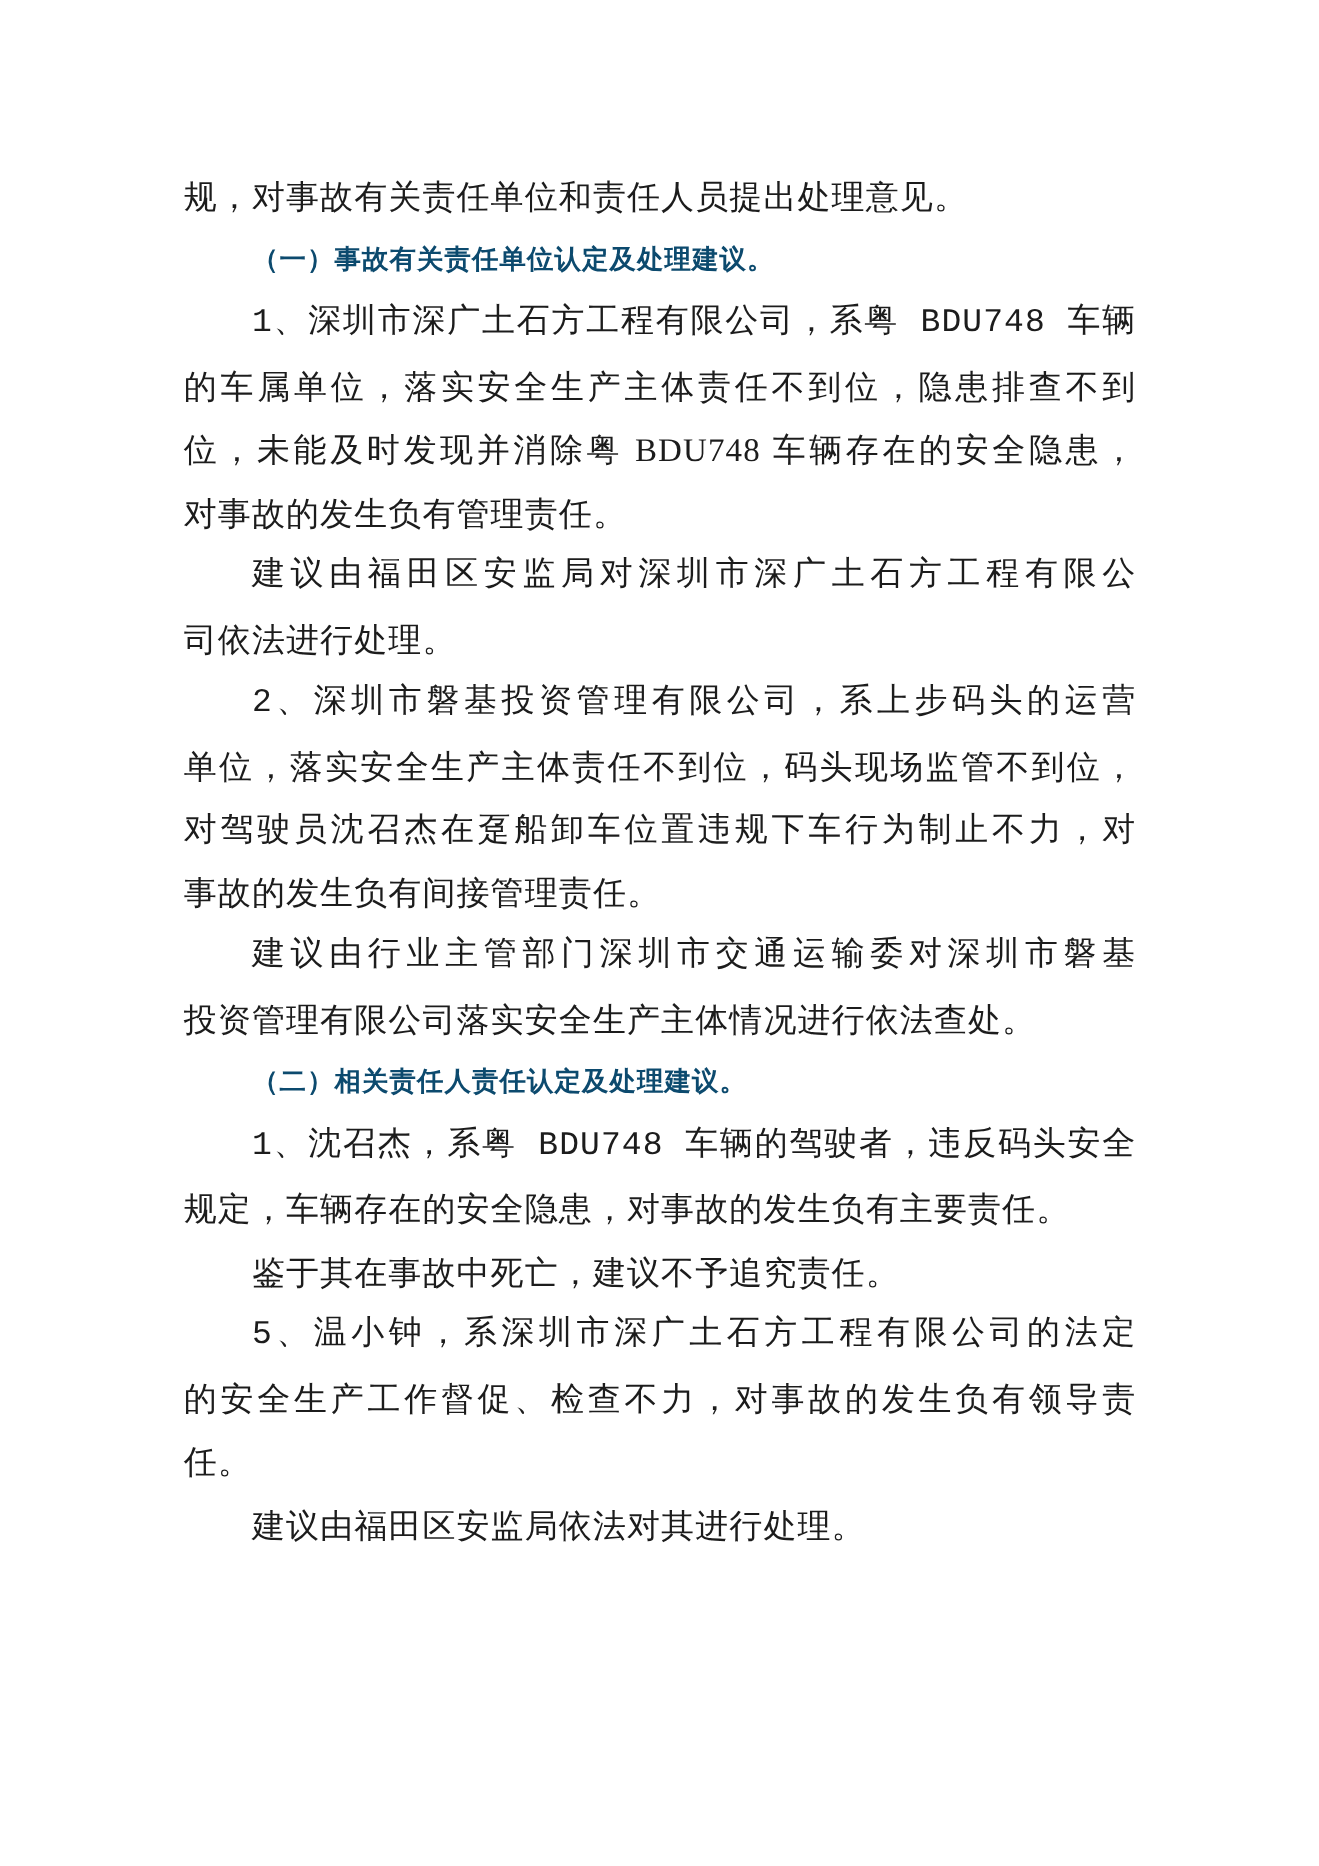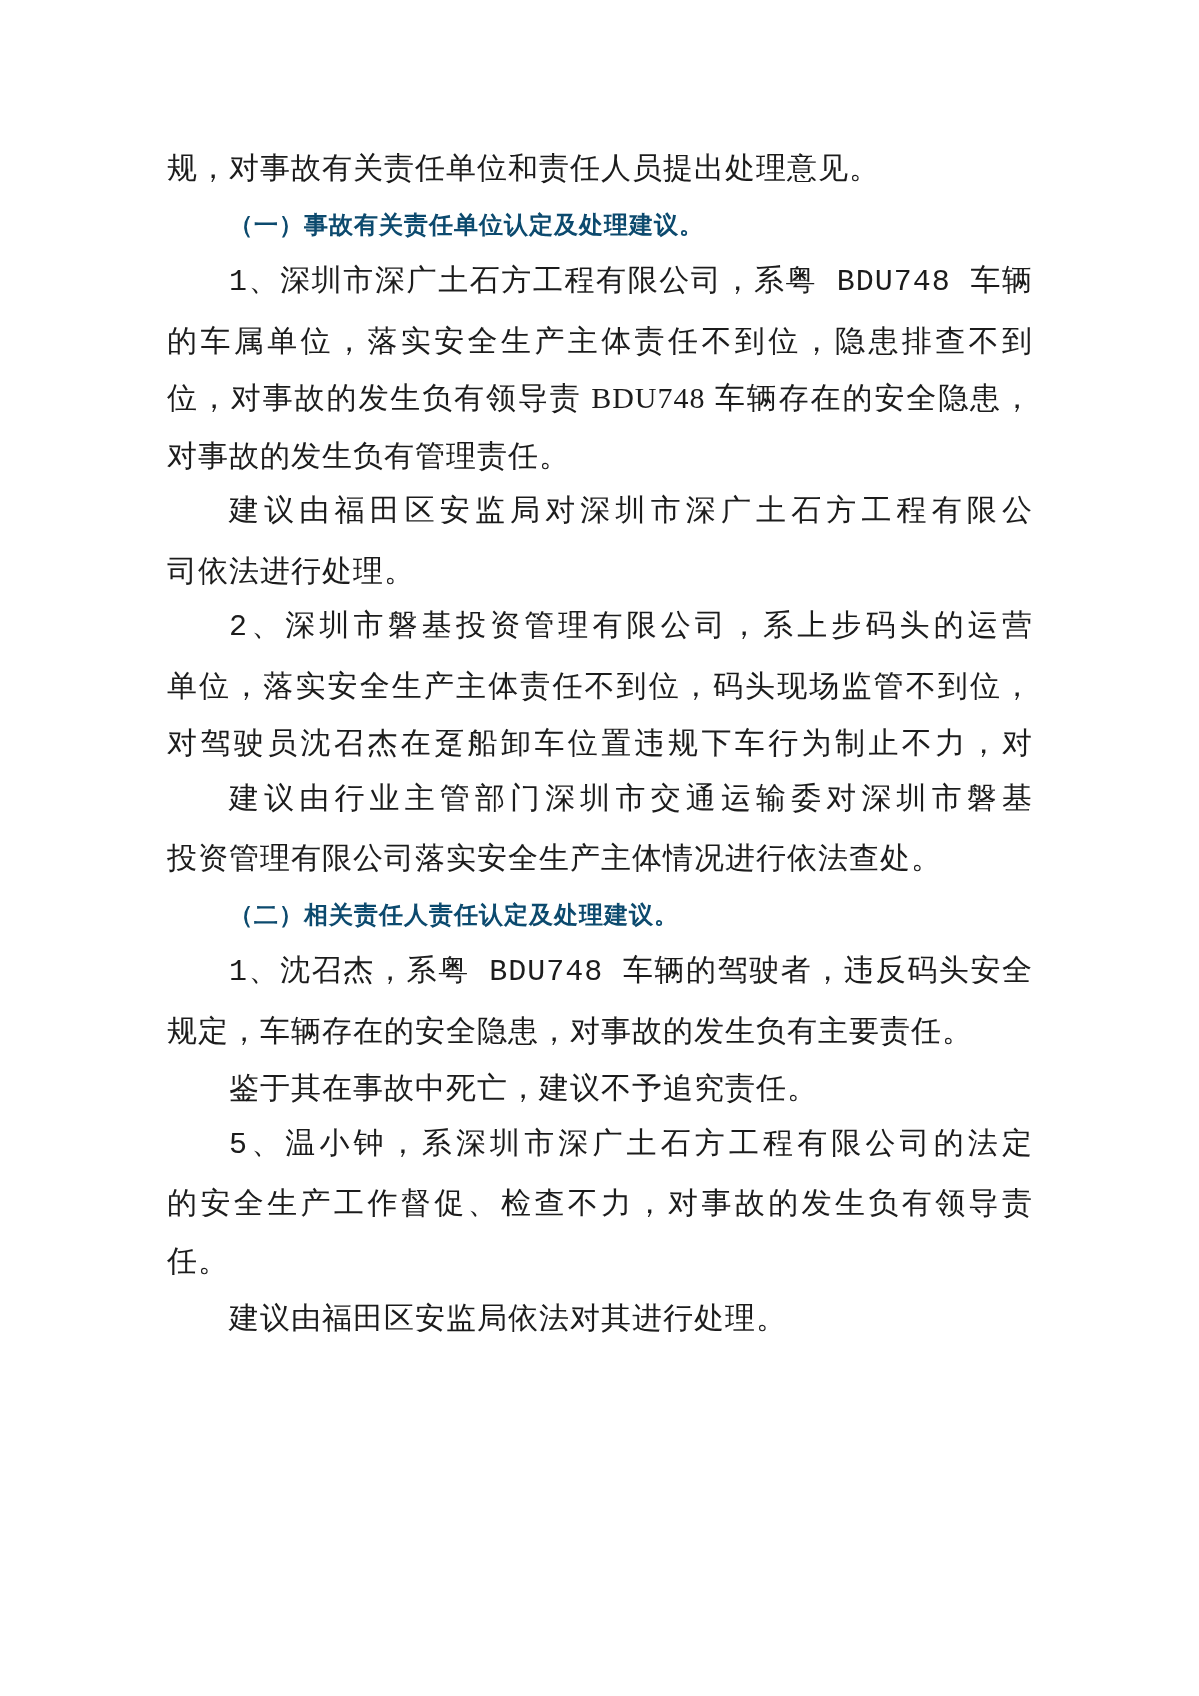--- a/index.html
+++ b/index.html
@@ -4,21 +4,21 @@
 <style>
   html, body {
     margin: 0;
     padding: 0;
     background: #ffffff;
   }
   .page {
     position: relative;
     width: 1199px;
     height: 1400px;
-    margin: 0 auto;
+    margin: 12px auto;
     background: #ffffff;
     overflow: hidden;
     font-family: "Liberation Serif", "DejaVu Serif", serif;
     color: #1c1c1c;
   }
   .content {
     position: absolute;
     top: 139px;
     left: 167px;
     width: 866px;
@@ -64,27 +64,28 @@
 </style>
 </head>
 <body>
 
 <div class="page">
   <div class="content">
     <div class="ln">规，对事故有关责任单位和责任人员提出处理意见。</div>
     <div class="ln indent bold">（一）事故有关责任单位认定及处理建议。</div>
     <div class="ln indent jfy">1、深圳市深广土石方工程有限公司，系粤 BDU748 车辆</div>
     <div class="ln jfy">的车属单位，落实安全生产主体责任不到位，隐患排查不到</div>
-    <div class="ln jfy">位，对事故的发生负有领导责 BDU748 车辆存在的安全隐患，</div>
+    <div class="ln jfy">位，未能及时发现并消除粤 BDU748 车辆存在的安全隐患，</div>
     <div class="ln">对事故的发生负有管理责任。</div>
     <div class="ln indent jfy">建议由福田区安监局对深圳市深广土石方工程有限公</div>
     <div class="ln">司依法进行处理。</div>
     <div class="ln indent jfy">2、深圳市磐基投资管理有限公司，系上步码头的运营</div>
     <div class="ln jfy">单位，落实安全生产主体责任不到位，码头现场监管不到位，</div>
     <div class="ln jfy">对驾驶员沈召杰在趸船卸车位置违规下车行为制止不力，对</div>
+    <div class="ln">事故的发生负有间接管理责任。</div>
     <div class="ln indent jfy">建议由行业主管部门深圳市交通运输委对深圳市磐基</div>
     <div class="ln">投资管理有限公司落实安全生产主体情况进行依法查处。</div>
     <div class="ln indent bold">（二）相关责任人责任认定及处理建议。</div>
     <div class="ln indent jfy">1、沈召杰，系粤 BDU748 车辆的驾驶者，违反码头安全</div>
     <div class="ln">规定，车辆存在的安全隐患，对事故的发生负有主要责任。</div>
     <div class="ln indent">鉴于其在事故中死亡，建议不予追究责任。</div>
     <div class="ln indent jfy">5、温小钟，系深圳市深广土石方工程有限公司的法定</div>
     <div class="ln jfy">的安全生产工作督促、检查不力，对事故的发生负有领导责</div>
     <div class="ln">任。</div>
     <div class="ln indent">建议由福田区安监局依法对其进行处理。</div>

